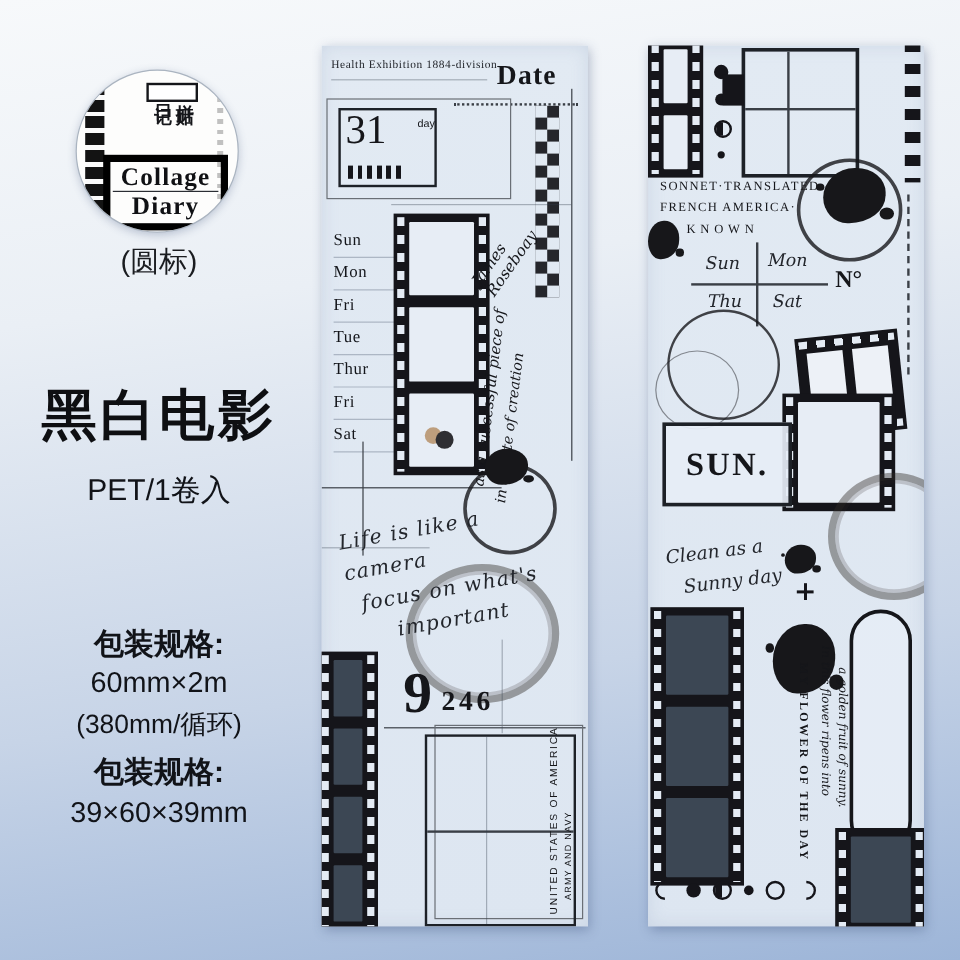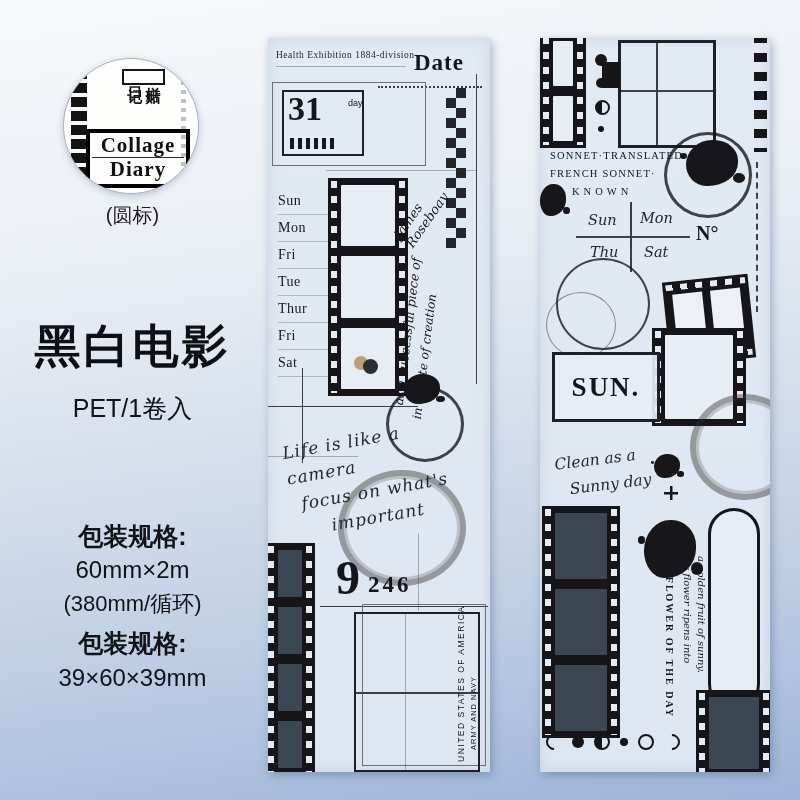--- a/index.html
+++ b/index.html
@@ -14,26 +14,26 @@
   .logo-circle{position:absolute;left:63px;top:58px;width:134px;height:134px;border-radius:50%;
     background:#fdfdfc;border:1px solid #aab4c0;box-shadow:0 2px 7px rgba(70,90,130,.3);overflow:hidden;}
   .logo-film{position:absolute;left:7px;top:-4px;width:16px;height:142px;
     background:repeating-linear-gradient(to bottom,#131313 0 10px,#fafafa 10px 14px);}
   .logo-microdashes{position:absolute;right:12px;top:22px;height:90px;width:5px;opacity:.45;
     background:repeating-linear-gradient(to bottom,#777 0 4px,rgba(0,0,0,0) 4px 9px);}
   .stamp{position:absolute;left:58px;top:10px;border:2px solid #15161a;background:#fff;
     padding:4px 3px;display:flex;flex-direction:row-reverse;gap:3px;}
   .stamp-col{writing-mode:vertical-rl;font-family:"Liberation Serif",serif;font-weight:bold;
     font-size:15px;line-height:1;letter-spacing:2px;color:#15161a;}
-  .brand-box{position:absolute;left:22px;right:8px;top:70px;border:4px solid #000000;padding:1px 2px 3px;}
+  .brand-box{position:absolute;left:22px;right:8px;top:70px;border:6px solid #000000;padding:1px 2px 3px;}
   .brand-line{font-family:"Liberation Serif",serif;font-weight:700;font-size:21px;line-height:1.1;
     color:#101114;text-align:center;letter-spacing:1px;}
   .brand-line+.brand-line{border-top:1px solid #2a2d33;}
 
-  .caption{position:absolute;left:10px;top:202px;width:245px;text-align:center;font-size:20px;color:#1a1c20;}
+  .caption{position:absolute;left:10px;top:202px;width:245px;text-align:center;font-size:24px;color:#1a1c20;}
   .product-name{position:absolute;left:10px;top:316px;width:245px;text-align:center;
     font-size:46px;font-weight:700;letter-spacing:3px;color:#0e0f12;}
   .product-type{position:absolute;left:10px;top:392px;width:245px;text-align:center;font-size:25px;color:#111318;}
   .spec{position:absolute;left:10px;width:245px;text-align:center;color:#111318;}
 
   
   .tape{position:absolute;top:38px;height:734px;background:linear-gradient(180deg,#e2eaf3,#dde6f1);
     box-shadow:2px 3px 9px rgba(60,80,120,.38), inset 0 0 14px rgba(130,150,180,.22);overflow:hidden;}
   .tape1{left:268px;width:222px;}
   .tape2{left:540px;width:230px;}
@@ -120,21 +120,21 @@
   <div class="tape tape1">
 
     <div class="abs serif" style="left:8px;top:12px;font-size:9.5px;letter-spacing:.5px;color:#22252b;">Health Exhibition 1884-division</div>
     <div class="ln faint" style="left:8px;top:28px;width:130px;height:1px;"></div>
 
     <div class="abs serif" style="left:146px;top:12px;font-size:23px;font-weight:700;letter-spacing:1px;text-align:center;">Date</div>
     <div class="dot-line" style="left:110px;top:48px;width:104px;"></div>
 
     <div class="obox thin" style="left:4px;top:44px;width:152px;height:82px;"></div>
     <div class="obox" style="left:14px;top:52px;width:78px;height:62px;">
-      <div class="abs serif" style="left:4px;top:-2px;font-size:34px;font-weight:700;">31</div>
+      <div class="abs serif" style="left:4px;top:-2px;font-size:34px;font-weight:400;">31</div>
       <div class="abs" style="left:48px;top:6px;font-size:9px;padding-left:16px;">day</div>
       <div class="abs" style="left:6px;bottom:5px;width:46px;height:11px;
            background:repeating-linear-gradient(90deg,#15151a 0 4px,rgba(0,0,0,0) 4px 8px);"></div>
     </div>
 
     <div class="checker" style="left:178px;top:50px;width:20px;height:160px;"></div>
     <div class="ln" style="left:208px;top:36px;width:1px;height:310px;"></div>
     <div class="ln faint" style="left:58px;top:132px;width:150px;height:1px;"></div>
 
     <div class="abs" style="left:10px;top:150px;">
@@ -217,21 +217,21 @@
     <div class="obox" style="left:78px;top:2px;width:92px;height:102px;border-width:3px;">
       <div class="ln" style="left:38%;top:0;bottom:0;width:2px;"></div>
       <div class="ln" style="left:0;right:0;top:46%;height:2px;"></div>
     </div>
     <div class="abs" style="left:62px;top:24px;width:18px;height:26px;background:#15151a;"></div>
     <div class="abs" style="left:214px;top:-4px;width:13px;height:118px;
          background:repeating-linear-gradient(to bottom,#15151a 0 9px,rgba(0,0,0,0) 9px 19px);"></div>
     <div class="dash-v" style="left:216px;top:124px;height:150px;"></div>
 
     <div class="abs serif" style="left:10px;top:112px;font-size:10.5px;letter-spacing:1.2px;">SONNET·TRANSLATED</div>
-    <div class="abs serif" style="left:10px;top:130px;font-size:10.5px;letter-spacing:1.2px;">FRENCH SONNET·</div>
+    <div class="abs serif" style="left:10px;top:130px;font-size:10.5px;letter-spacing:1.2px;">FRENCH AMERICA·</div>
     <div class="abs serif" style="left:32px;top:148px;font-size:10.5px;letter-spacing:4px;">KNOWN</div>
 
     <div class="inkring" style="left:124px;top:94px;width:82px;height:80px;"></div>
     <div class="blob" style="left:146px;top:102px;width:52px;height:46px;"></div>
     <div class="blob" style="left:0px;top:146px;width:26px;height:32px;"></div>
 
     <div class="ln" style="left:90px;top:164px;width:1.5px;height:70px;"></div>
     <div class="ln" style="left:36px;top:198px;width:114px;height:1.5px;"></div>
     <div class="abs script" style="left:48px;top:174px;font-size:14.5px;">Sun</div>
     <div class="abs script" style="left:100px;top:172px;font-size:14.5px;">Mon</div>

